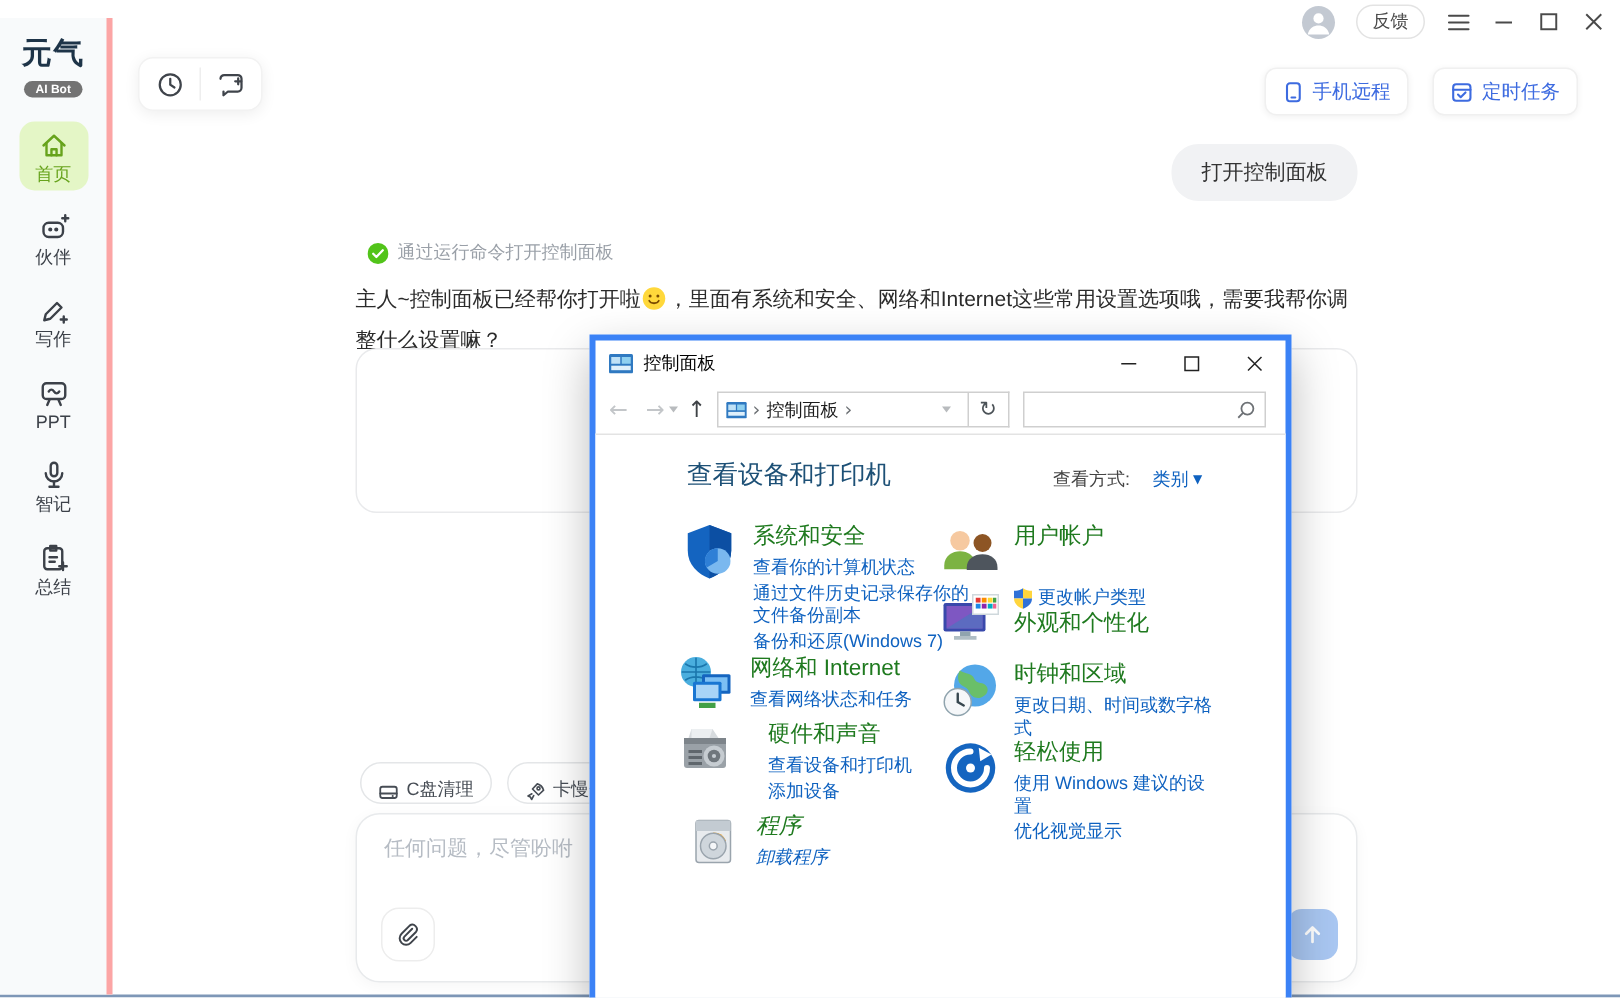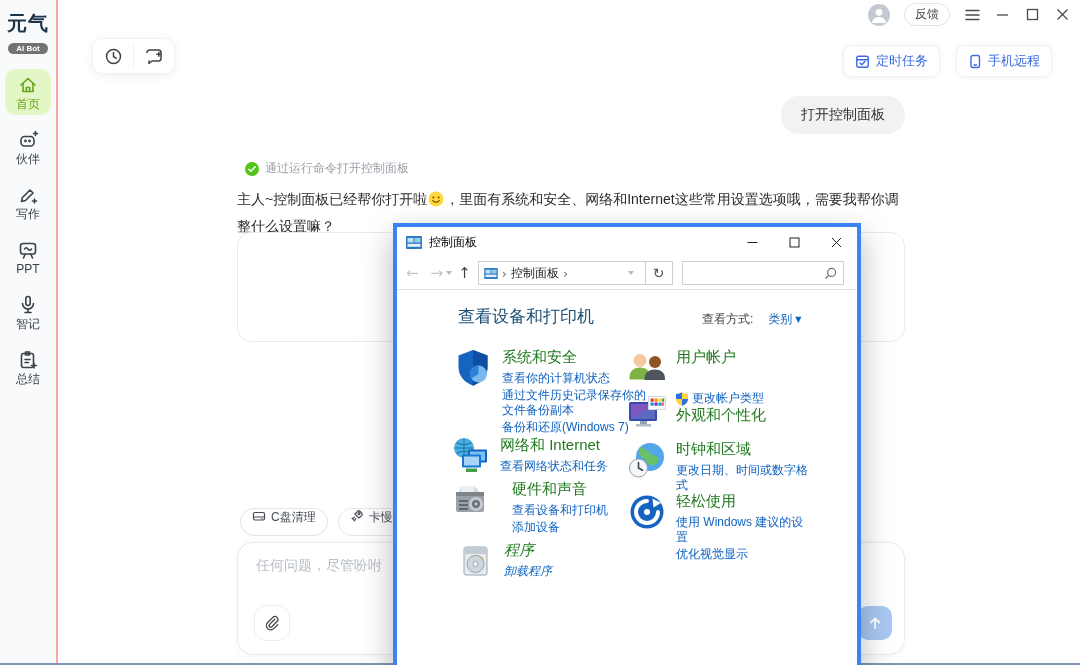--- a/index.html
+++ b/index.html
@@ -5,22 +5,22 @@
   * { box-sizing: border-box; margin: 0; padding: 0; }
   html,body { width:1080px; height:665px; }
   body {
     font-family:"Liberation Sans","DejaVu Sans",sans-serif;
     background:#fff; position:relative; overflow:hidden; color:#2b2f33;
   }
   svg { display:block; }
   .glyph { font-family:"DejaVu Sans",sans-serif; }
 
   
-  .sidebar { position:absolute; left:0; top:0; bottom:2px; width:58px;
-    background:#f8fafb; border-right:2px solid #fca5a5; z-index:5; }
+  .sidebar { position:absolute; left:0; top:12px; bottom:2px; width:75px;
+    background:#f8fafb; border-right:4px solid #fca5a5; z-index:5; }
   .logo { padding-top:10px; text-align:center; }
   .logo-name { font-size:20px; font-weight:bold; color:#1e3448; letter-spacing:1px; }
   .logo-badge { display:inline-block; background:#737373; color:#fff; font-size:8px;
     font-weight:bold; padding:1px 8px; border-radius:8px; margin-top:1px; }
   .side-nav { margin-top:14px; }
   .side-item { width:46px; margin:0 auto 9px; padding:5px 0 4px; border-radius:10px;
     display:flex; flex-direction:column; align-items:center; gap:2px;
     color:#3c4149; font-size:12px; cursor:pointer; }
   .side-item .lbl { line-height:13px; }
   .side-item.active { background:#e4f6c6; color:#67a31c; }
@@ -52,21 +52,21 @@
     border-radius:18px; padding:10px 20px; font-size:14px; color:#333; z-index:2; }
   .status-line { position:absolute; top:160px; left:245px; display:flex;
     align-items:center; gap:6px; font-size:12px; color:#9aa0a8; }
   .assistant-msg { position:absolute; top:186px; left:237px; width:672px;
     font-size:14px; line-height:27px; color:#2b2b2b; }
   .emoji { display:inline-block; vertical-align:-3px; margin:0 1px; }
   .task-card { position:absolute; top:232px; left:237px; width:668px; height:110px;
     border:1px solid #e9eaec; border-radius:14px; background:#fff; }
 
   .chips { position:absolute; top:508px; left:240px; display:flex; gap:10px; z-index:2; }
-  .chip { display:flex; align-items:flex-start; gap:5px; height:28px; padding:0 11px;
+  .chip { display:flex; align-items:flex-end; gap:5px; height:28px; padding:0 11px;
     background:#fff; border:1px solid #e4e6e8; border-radius:14px;
     font-size:12px; color:#474d55; cursor:pointer; white-space:nowrap; }
 
   .input-card { position:absolute; top:542px; left:237px; width:668px; height:113px;
     background:#fff; border:1px solid #e8eaec; border-radius:16px;
     box-shadow:0 2px 10px rgba(0,0,0,.04); z-index:1; }
   .chat-input { position:absolute; top:14px; left:18px; width:620px; border:none;
     outline:none; font-size:14px; color:#333; background:transparent;
     font-family:"Liberation Sans","DejaVu Sans",sans-serif; }
   .chat-input::placeholder { color:#b6bcc4; }
@@ -249,36 +249,36 @@
     <svg width="20" height="20" viewBox="0 0 20 20" fill="none" stroke="#3f444b" stroke-width="1.5" stroke-linecap="round" stroke-linejoin="round">
         <path d="M3 6.5A2.5 2.5 0 0 1 5.5 4h9A2.5 2.5 0 0 1 17 6.5v6a2.5 2.5 0 0 1-2.5 2.5H8l-3 2.5V15"></path>
         <path d="M12.8 8.2h4M14.8 6.2v4"></path>
       </svg>
   </div>
 </div>
 
 <div class="quick-actions">
   <button class="qa-btn">
     <span>
+      <svg width="14" height="15" viewBox="0 0 14 15" fill="none" stroke="#3d6be0" stroke-width="1.4" stroke-linecap="round">
+          <rect x="3" y="1.5" width="8.5" height="12" rx="2"></rect>
+          <path d="M6 11h2.5"></path>
+        </svg>
+    </span>
+    <span>手机远程</span>
+  </button>
+  <button class="qa-btn">
+    <span>
       <svg width="15" height="15" viewBox="0 0 15 15" fill="none" stroke="#3d6be0" stroke-width="1.4" stroke-linecap="round" stroke-linejoin="round">
           <rect x="1.8" y="2.2" width="11.5" height="11" rx="2"></rect>
           <path d="M1.8 5.8h11.5"></path>
           <path d="M5 9l1.8 1.8 3.2-3.2"></path>
         </svg>
     </span>
     <span>定时任务</span>
-  </button>
-  <button class="qa-btn">
-    <span>
-      <svg width="14" height="15" viewBox="0 0 14 15" fill="none" stroke="#3d6be0" stroke-width="1.4" stroke-linecap="round">
-          <rect x="3" y="1.5" width="8.5" height="12" rx="2"></rect>
-          <path d="M6 11h2.5"></path>
-        </svg>
-    </span>
-    <span>手机远程</span>
   </button>
 </div>
 
 <div class="user-bubble">打开控制面板</div>
 
 <div class="status-line">
   <span>
     <svg width="14" height="14" viewBox="0 0 14 14">
         <circle cx="7" cy="7" r="7" fill="#52c41a"></circle>
         <path d="M3.8 7.2l2.1 2.1 4.3-4.5" fill="none" stroke="#fff" stroke-width="1.5" stroke-linecap="round" stroke-linejoin="round"></path>

